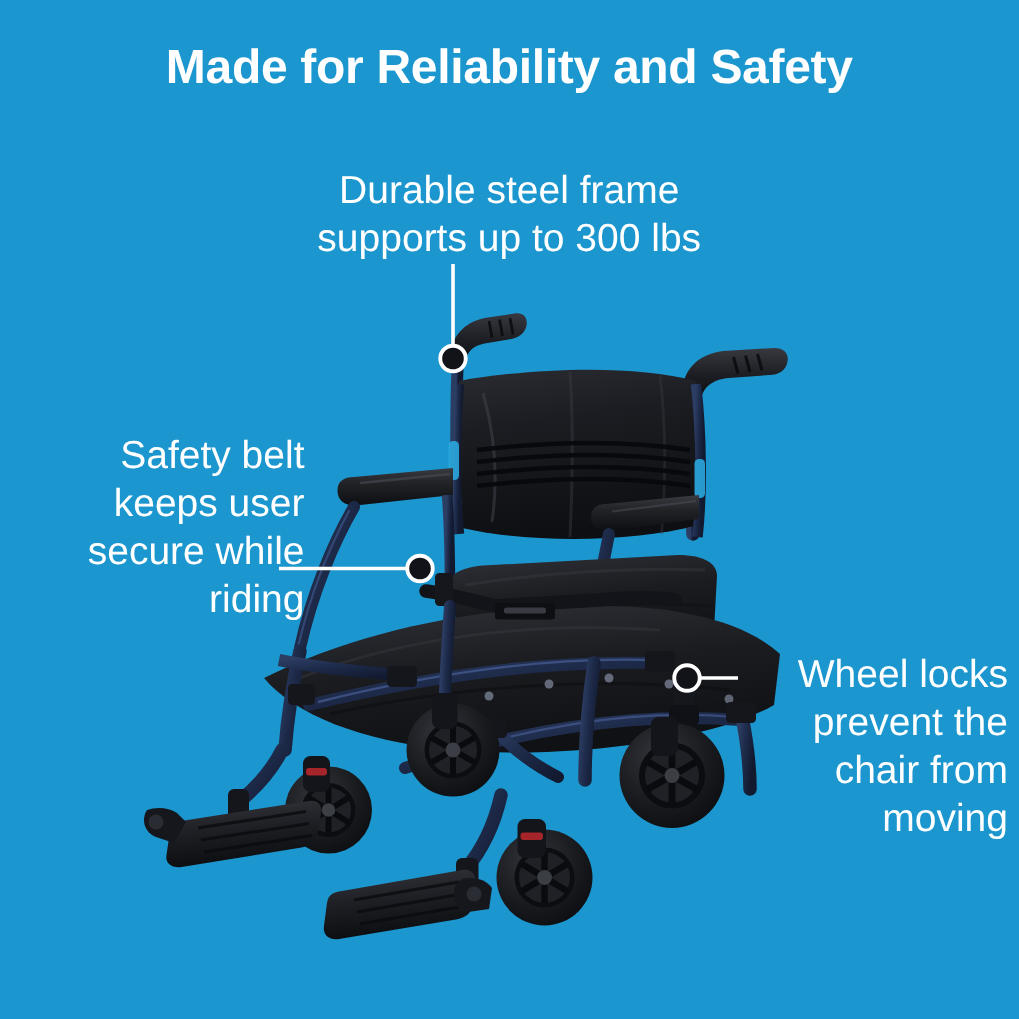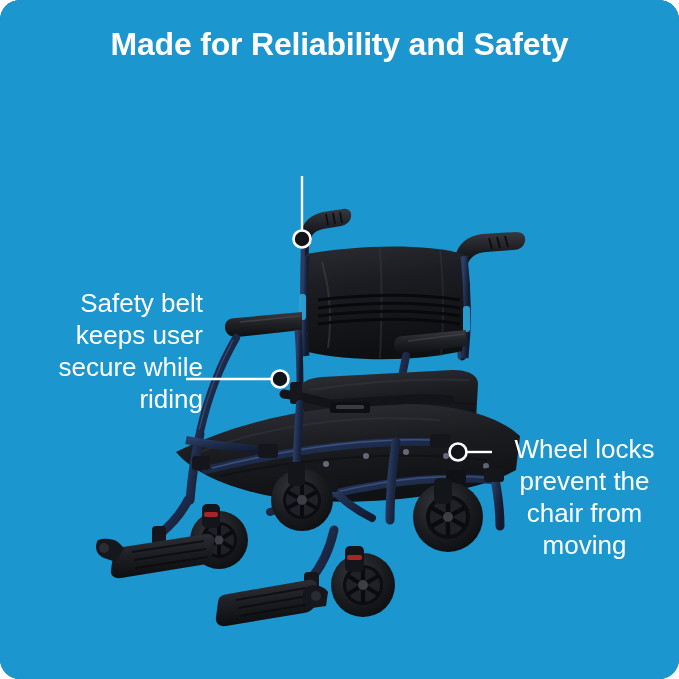--- a/index.html
+++ b/index.html
@@ -10,21 +10,20 @@
   }
   body {
     font-family: "Liberation Sans", sans-serif;
   }
   #poster {
     position: relative;
     width: 679px;
     height: 679px;
     overflow: hidden;
     background: #0369a1;
-    border-radius: 20px;
   }
   #poster-bg {
     position: absolute;
     inset: 0;
     background: #1b96ce;
   }
   #title {
     position: absolute;
     left: 0;
     top: 24px;
@@ -54,21 +53,21 @@
   #callout-left-text {
     left: 28px;
     top: 287px;
     width: 175px;
     text-align: right;
   }
   #callout-right-text {
     left: 497px;
     top: 433px;
     width: 175px;
-    text-align: center;
+    text-align: right;
   }
   #art-layer {
     position: absolute;
     inset: 0;
     pointer-events: none;
   }
   #leader-layer {
     position: absolute;
     inset: 0;
   }
@@ -307,20 +306,22 @@
 
     <line x1="186" y1="379" x2="272" y2="379" stroke="#ffffff" stroke-width="2.4"></line>
     <circle cx="280" cy="379" r="8.5" fill="#121318" stroke="#ffffff" stroke-width="2.6"></circle>
 
     <circle cx="458" cy="452" r="8.5" fill="#121318" stroke="#ffffff" stroke-width="2.6"></circle>
     <line x1="466" y1="452" x2="492" y2="452" stroke="#ffffff" stroke-width="2.4"></line>
   </svg>
 
   <div id="title">Made for Reliability and Safety</div>
 
+  <div class="callout-text" id="callout-top-text">Durable steel frame
+supports up to 300 lbs</div>
 
   <div class="callout-text" id="callout-left-text">Safety belt
 keeps user
 secure while
 riding</div>
 
   <div class="callout-text" id="callout-right-text">Wheel locks
 prevent the
 chair from
 moving</div>

